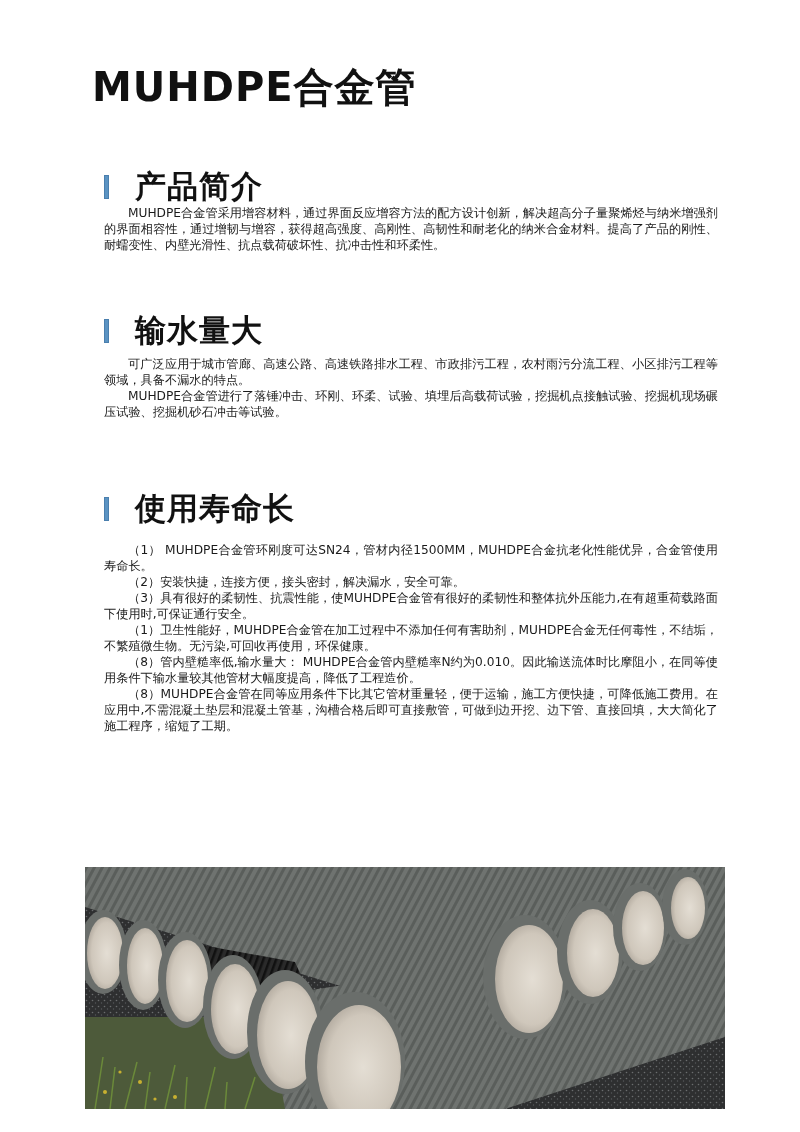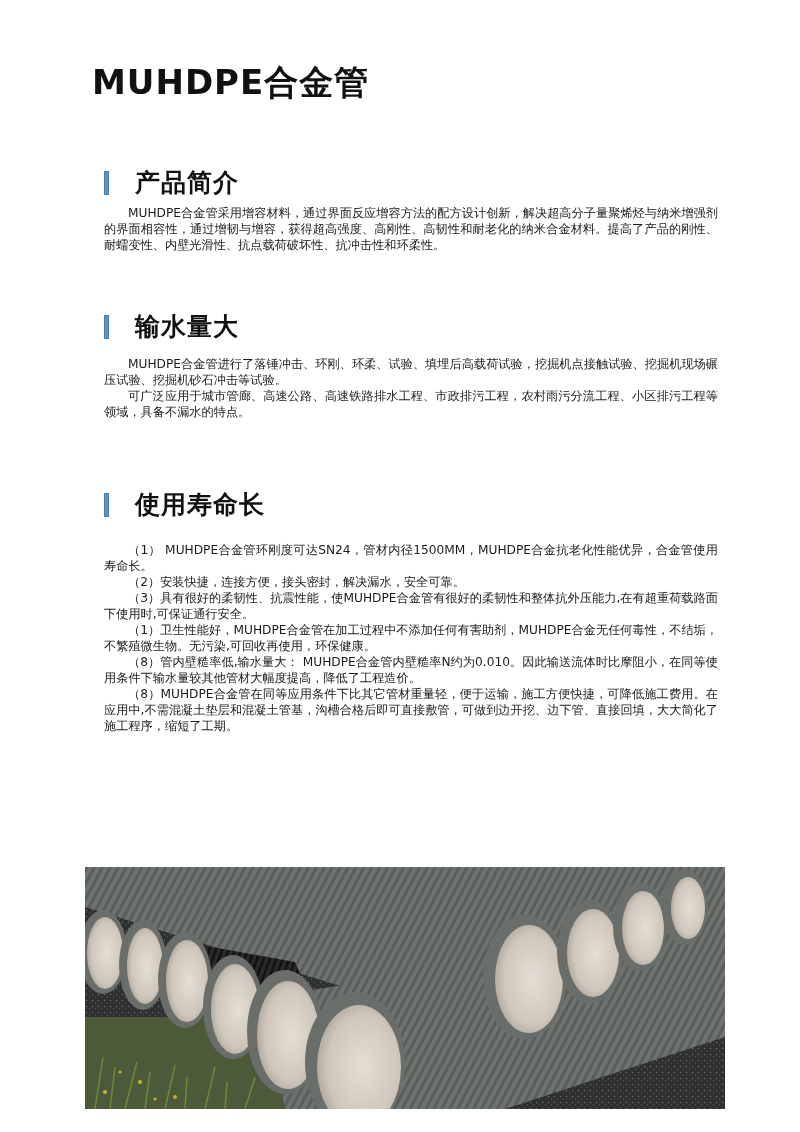--- a/index.html
+++ b/index.html
@@ -3,33 +3,33 @@
   <meta charset="utf-8">
   <style>
     html, body { margin: 0; padding: 0; background: #ffffff; }
     body {
       width: 800px; height: 1132px; position: relative; overflow: hidden;
       font-family: "DejaVu Sans", "Liberation Sans", sans-serif;
       color: #1a1a1a;
     }
     .page-title {
       position: absolute; left: 92px; top: 60px;
-      font-size: 34px; font-weight: bold; letter-spacing: 1px; color: #111;
+      font-size: 40px; font-weight: bold; letter-spacing: 1px; color: #111;
       margin: 0;
     }
     .section-heading {
       position: absolute; left: 104px;
       display: flex; align-items: center;
     }
     .section-bar {
       width: 5px; height: 24px; background: #5b93c2; border: 1px solid #4a7fae;
       box-sizing: border-box; margin-right: 26px;
     }
     .section-title {
-      font-size: 25px; font-weight: bold; color: #111; letter-spacing: 1px;
+      font-size: 31px; font-weight: bold; color: #111; letter-spacing: 1px;
     }
     .para-block {
       position: absolute; left: 104px; width: 614px;
       font-size: 12.2px; line-height: 16px; color: #1a1a1a;
     }
     .para-block p { margin: 0; text-indent: 24px; text-align: justify; }
     .product-photo {
       position: absolute; left: 85px; top: 867px; width: 640px; height: 242px;
       overflow: hidden; background: #3c3e3d;
     }
@@ -46,22 +46,22 @@
 </div>
 <div class="para-block" style="top:205px;">
   <p>MUHDPE合金管采用增容材料，通过界面反应增容方法的配方设计创新，解决超高分子量聚烯烃与纳米增强剂的界面相容性，通过增韧与增容，获得超高强度、高刚性、高韧性和耐老化的纳米合金材料。提高了产品的刚性、耐蠕变性、内壁光滑性、抗点载荷破坏性、抗冲击性和环柔性。</p>
 </div>
 
 <div class="section-heading" style="top:310px;">
   <span class="section-bar"></span>
   <span class="section-title">输水量大</span>
 </div>
 <div class="para-block" style="top:356px;">
+  <p>可广泛应用于城市管廊、高速公路、高速铁路排水工程、市政排污工程，农村雨污分流工程、小区排污工程等领域，具备不漏水的特点。</p>
   <p>MUHDPE合金管进行了落锤冲击、环刚、环柔、试验、填埋后高载荷试验，挖掘机点接触试验、挖掘机现场碾压试验、挖掘机砂石冲击等试验。</p>
-  <p>可广泛应用于城市管廊、高速公路、高速铁路排水工程、市政排污工程，农村雨污分流工程、小区排污工程等领域，具备不漏水的特点。</p>
 </div>
 
 <div class="section-heading" style="top:488px;">
   <span class="section-bar"></span>
   <span class="section-title">使用寿命长</span>
 </div>
 <div class="para-block" style="top:542px;">
   <p>（1） MUHDPE合金管环刚度可达SN24，管材内径1500MM，MUHDPE合金抗老化性能优异，合金管使用寿命长。</p>
   <p>（2）安装快捷，连接方便，接头密封，解决漏水，安全可靠。</p>
   <p>（3）具有很好的柔韧性、抗震性能，使MUHDPE合金管有很好的柔韧性和整体抗外压能力,在有超重荷载路面下使用时,可保证通行安全。</p>

